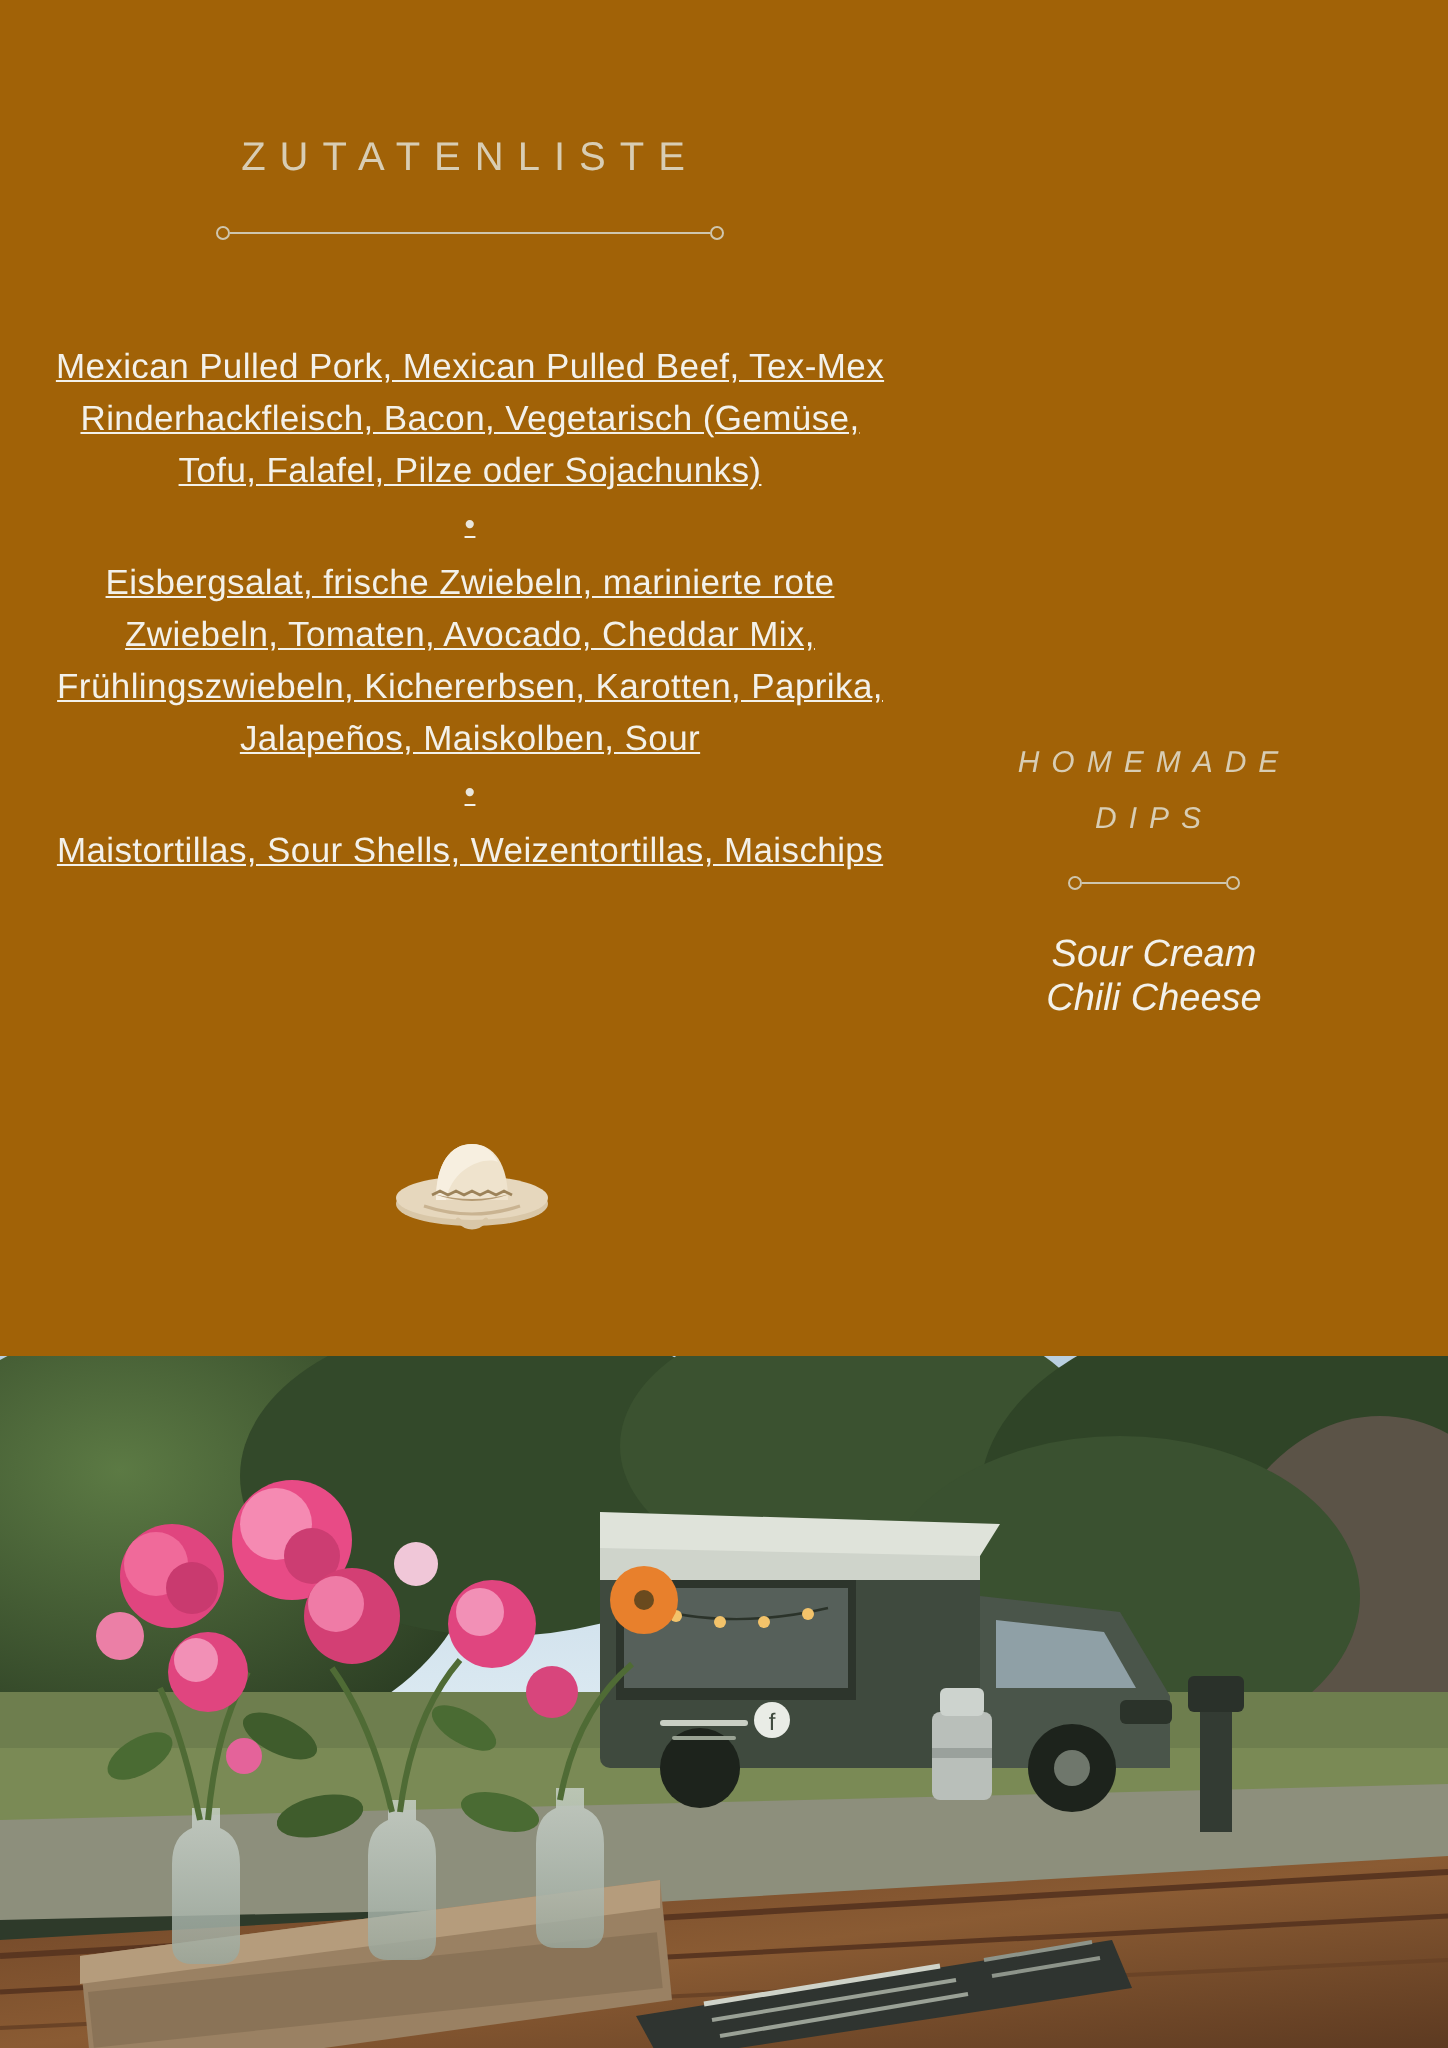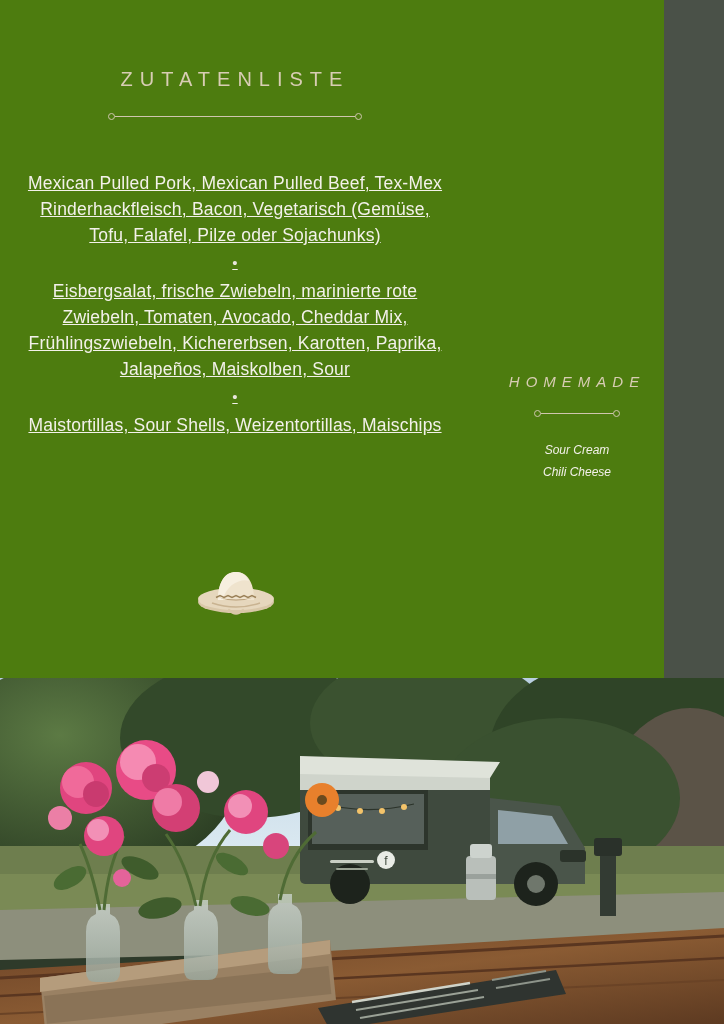--- a/index.html
+++ b/index.html
@@ -16,23 +16,23 @@
     position: relative;
     width: 724px;
     height: 1024px;
     background: #4a5148;
   }
 
   
   .top-area {
     position: absolute;
     left: 0; top: 0;
-    width: 664px;
+    width: 724px;
     height: 678px;
-    background: #4d7c0f;
+    background: #a16207;
   }
 
   .heading-block {
     position: absolute;
     left: 0;
     top: 68px;
     width: 470px;
     text-align: center;
   }
   .heading {
@@ -96,21 +96,21 @@
     font-size: 15px;
     letter-spacing: 6px;
     color: #d8cdb4;
     line-height: 28px;
   }
   .dips .rule { margin-top: 14px; }
   .dips .rule .line { width: 72px; }
   .dips-list {
     margin-top: 22px;
     color: #f3f1ea;
-    font-size: 12px;
+    font-size: 19px;
     line-height: 22px;
   }
 
   
   .sombrero {
     position: absolute;
     left: 196px;
     top: 556px;
     width: 80px;
     height: 70px;
@@ -147,20 +147,21 @@
     <div class="ingredients">
       <p class="ing-group">Mexican Pulled Pork, Mexican Pulled Beef, Tex-Mex Rinderhackfleisch, Bacon, Vegetarisch (Gemüse, Tofu, Falafel, Pilze oder Sojachunks)</p>
       <span class="sep-dot">•</span>
       <p class="ing-group">Eisbergsalat, frische Zwiebeln, marinierte rote Zwiebeln, Tomaten, Avocado, Cheddar Mix, Frühlingszwiebeln, Kichererbsen, Karotten, Paprika, Jalapeños, Maiskolben, Sour</p>
       <span class="sep-dot">•</span>
       <p class="ing-group">Maistortillas, Sour Shells, Weizentortillas, Maischips</p>
     </div>
 
     <div class="dips">
       <div class="dips-heading">HOMEMADE</div>
+      <div class="dips-heading">DIPS</div>
       <div class="rule">
         <span class="dot"></span>
         <span class="line"></span>
         <span class="dot"></span>
       </div>
       <div class="dips-list">
         <div>Sour Cream</div>
         <div>Chili Cheese</div>
       </div>
     </div>

